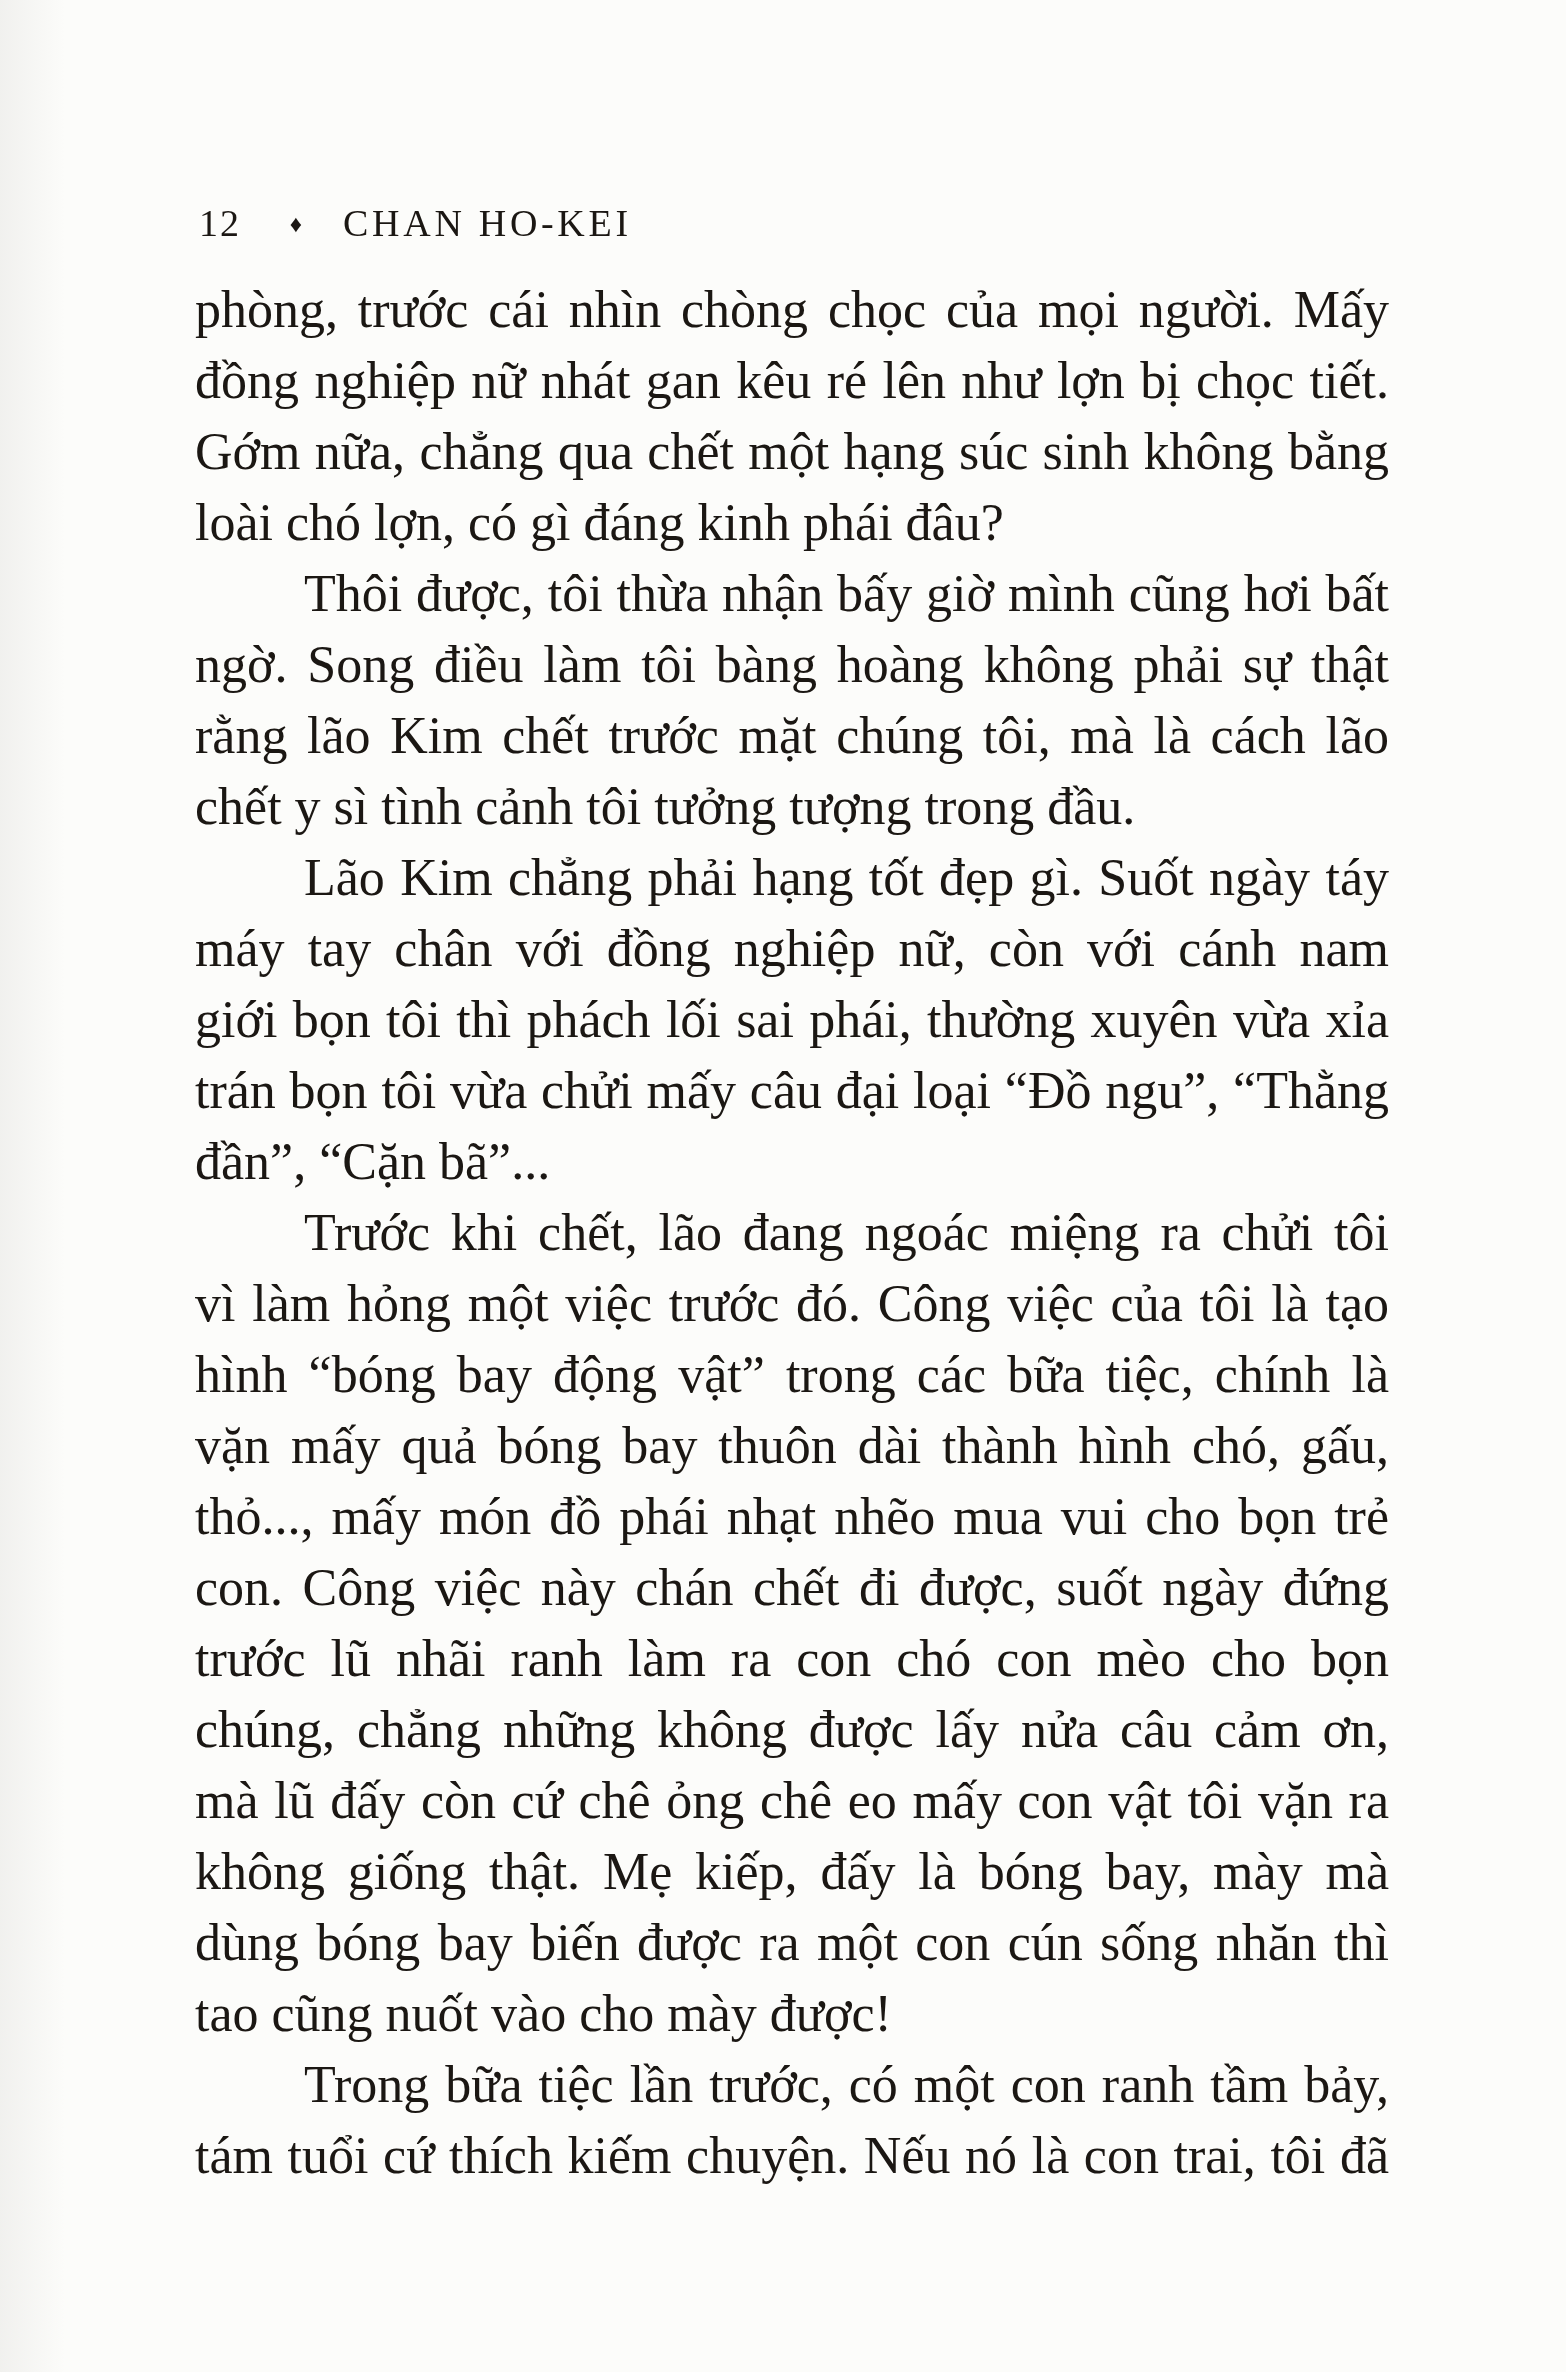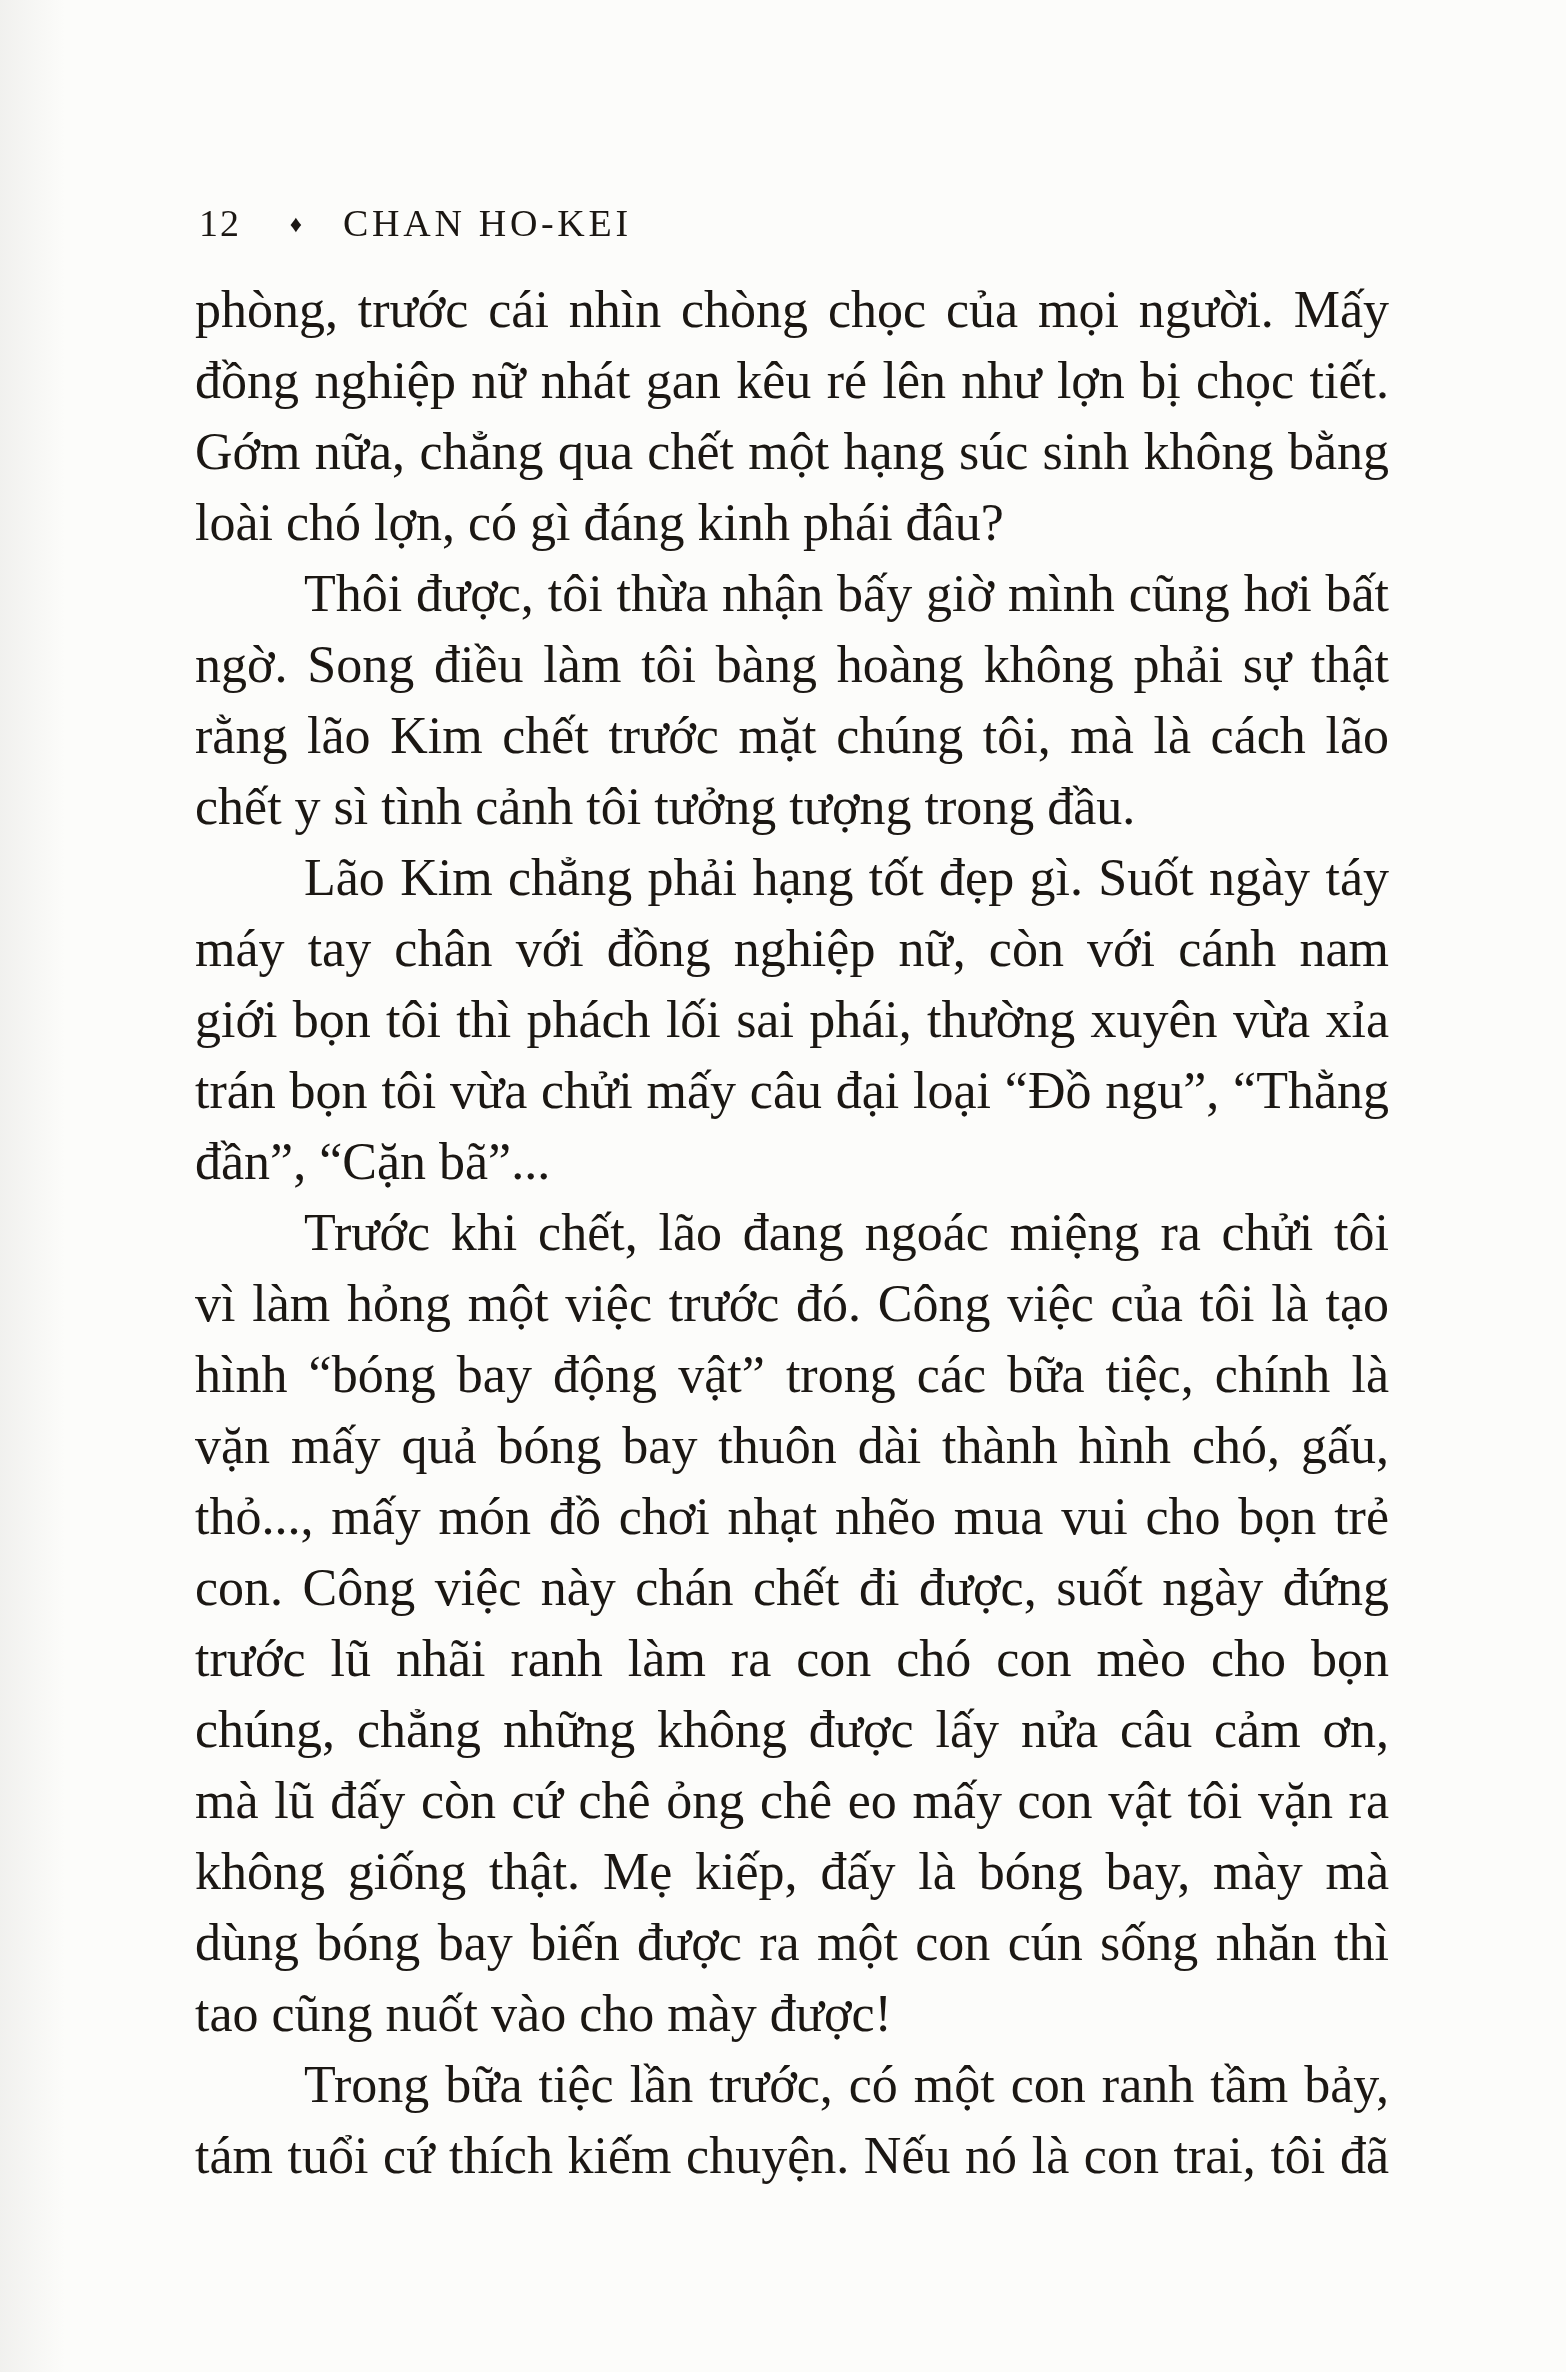--- a/index.html
+++ b/index.html
@@ -97,21 +97,21 @@
         <div class="line">máy tay chân với đồng nghiệp nữ, còn với cánh nam</div>
         <div class="line">giới bọn tôi thì phách lối sai phái, thường xuyên vừa xỉa</div>
         <div class="line">trán bọn tôi vừa chửi mấy câu đại loại “Đồ ngu”, “Thằng</div>
         <div class="line no-fill">đần”, “Cặn bã”...</div>
       </div>
       <div class="paragraph">
         <div class="line indent">Trước khi chết, lão đang ngoác miệng ra chửi tôi</div>
         <div class="line">vì làm hỏng một việc trước đó. Công việc của tôi là tạo</div>
         <div class="line">hình “bóng bay động vật” trong các bữa tiệc, chính là</div>
         <div class="line">vặn mấy quả bóng bay thuôn dài thành hình chó, gấu,</div>
-        <div class="line">thỏ..., mấy món đồ chơi nhạt nhẽo mua vui cho bọn trẻ</div>
+        <div class="line">thỏ..., mấy món đồ phái nhạt nhẽo mua vui cho bọn trẻ</div>
         <div class="line">con. Công việc này chán chết đi được, suốt ngày đứng</div>
         <div class="line">trước lũ nhãi ranh làm ra con chó con mèo cho bọn</div>
         <div class="line">chúng, chẳng những không được lấy nửa câu cảm ơn,</div>
         <div class="line">mà lũ đấy còn cứ chê ỏng chê eo mấy con vật tôi vặn ra</div>
         <div class="line">không giống thật. Mẹ kiếp, đấy là bóng bay, mày mà</div>
         <div class="line">dùng bóng bay biến được ra một con cún sống nhăn thì</div>
         <div class="line no-fill">tao cũng nuốt vào cho mày được!</div>
       </div>
       <div class="paragraph">
         <div class="line indent">Trong bữa tiệc lần trước, có một con ranh tầm bảy,</div>

